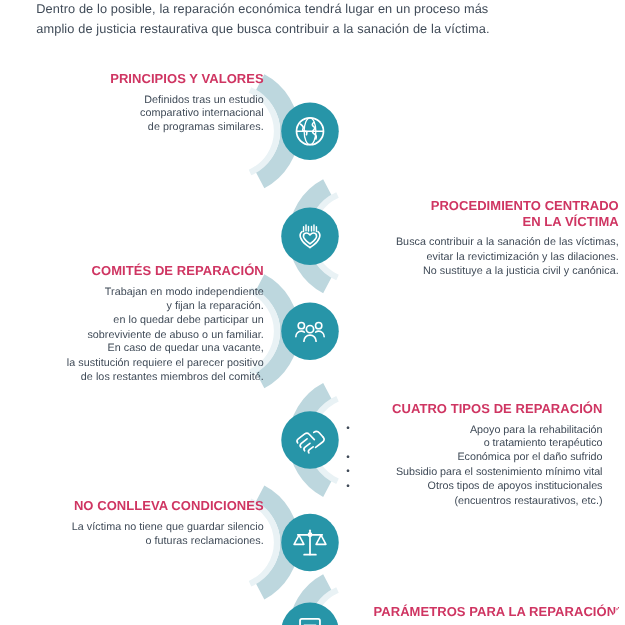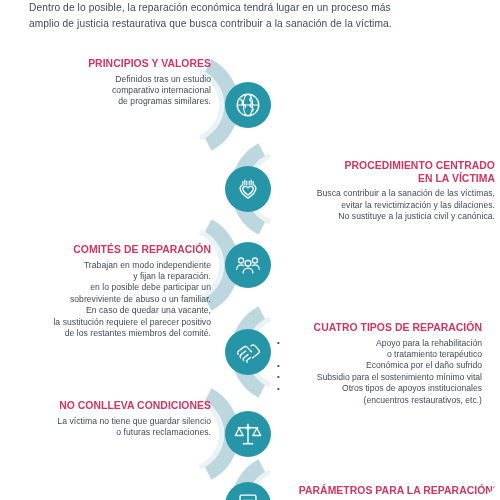--- a/index.html
+++ b/index.html
@@ -131,26 +131,26 @@
       <svg width="30" height="30" viewBox="0 0 32 32">
         <circle cx="16" cy="14.2" r="3.1" fill="none" stroke="#ffffff" stroke-width="1.45"></circle>
         <path d="M10.8 24.5 c0-3 2.3-5.2 5.2-5.2 s5.2 2.2 5.2 5.2" fill="none" stroke="#ffffff" stroke-width="1.45" stroke-linecap="round"></path>
         <circle cx="8.6" cy="11.2" r="2.7" fill="none" stroke="#ffffff" stroke-width="1.35"></circle>
         <path d="M3.9 20.6 c0-2.7 2.1-4.7 4.7-4.7 1 0 1.9 0.3 2.6 0.8" fill="none" stroke="#ffffff" stroke-width="1.35" stroke-linecap="round"></path>
         <circle cx="23.4" cy="11.2" r="2.7" fill="none" stroke="#ffffff" stroke-width="1.35"></circle>
         <path d="M28.1 20.6 c0-2.7-2.1-4.7-4.7-4.7 -1 0-1.9 0.3-2.6 0.8" fill="none" stroke="#ffffff" stroke-width="1.35" stroke-linecap="round"></path>
       </svg>
     </div>
   </div>
-  <div class="block right-txt" style="left:0px;top:244px;width:211px;">
+  <div class="block right-txt" style="left:0px;top:212px;width:211px;">
     <p class="title">COMITÉS DE REPARACIÓN</p>
     <div class="body">
       <div>Trabajan en modo independiente</div>
       <div>y fijan la reparación.</div>
-      <div>en lo posible debe participar un</div>
+      <div>en lo quedar debe participar un</div>
       <div>sobreviviente de abuso o un familiar.</div>
       <div>En caso de quedar una vacante,</div>
       <div>la sustitución requiere el parecer positivo</div>
       <div>de los restantes miembros del comité.</div>
     </div>
   </div>
 
   <div class="node">
     <div class="circle" style="left:225px;top:329px;">
       <svg width="30" height="30" viewBox="0 0 32 32">

